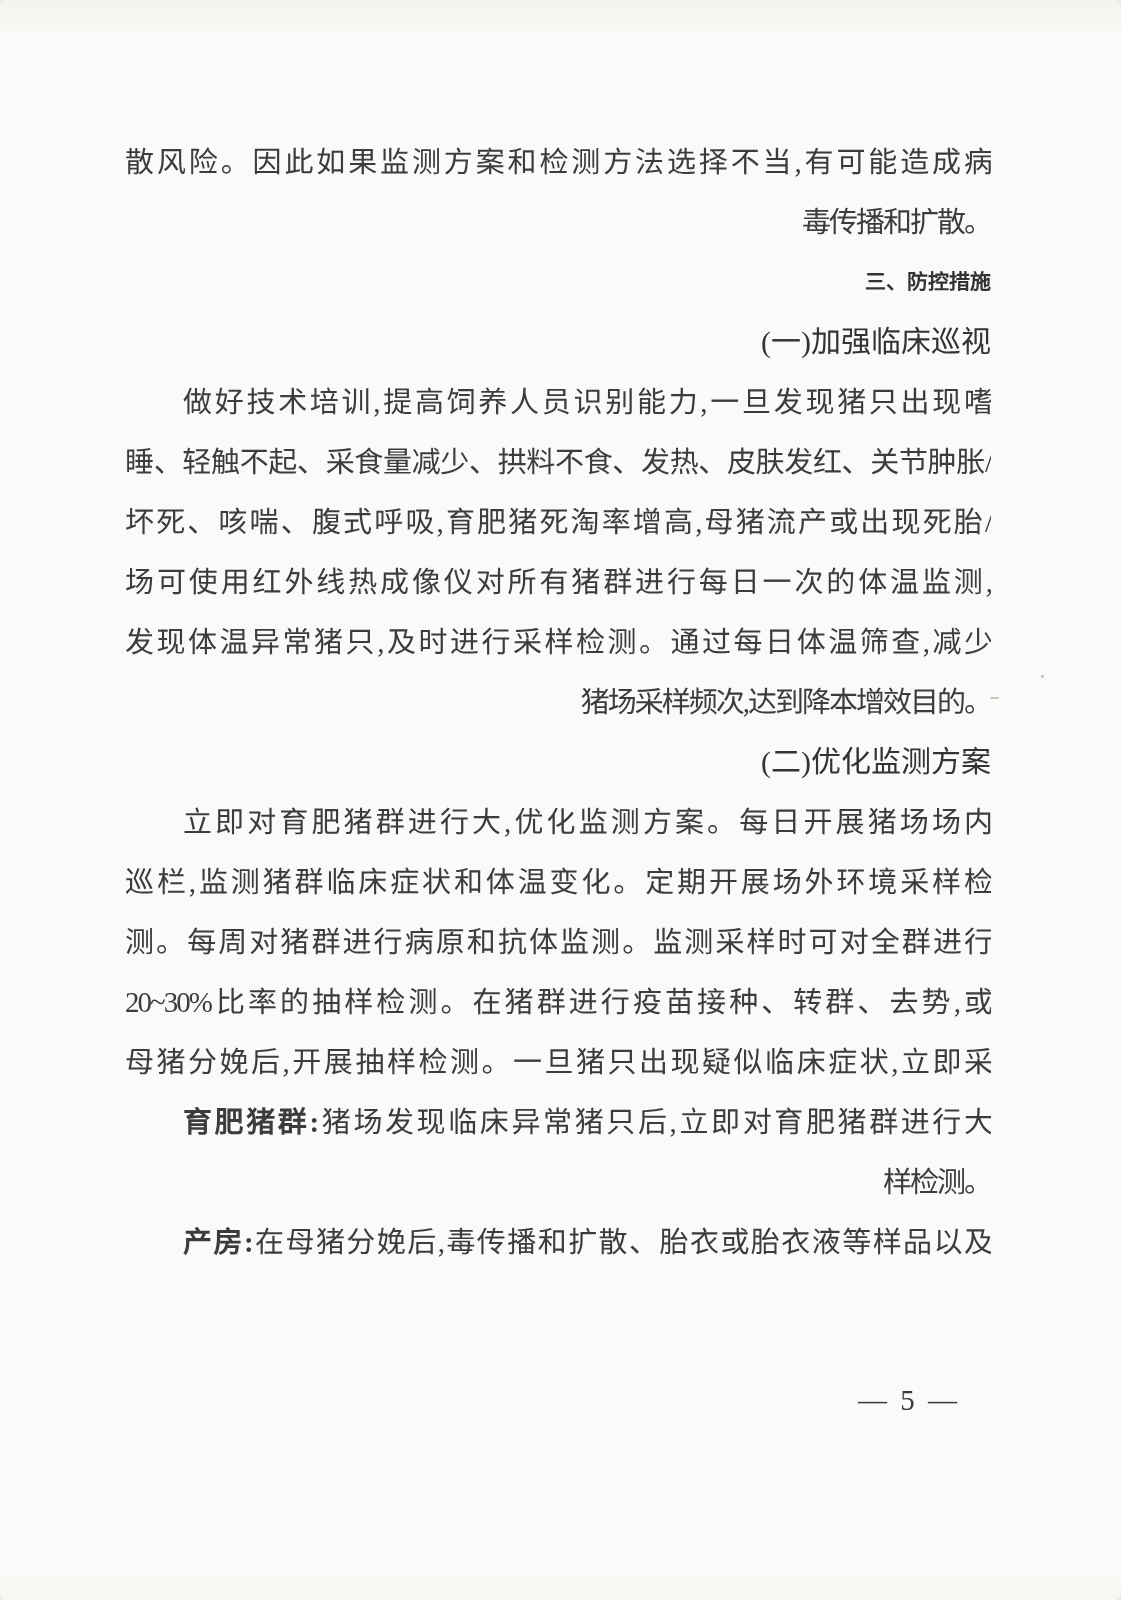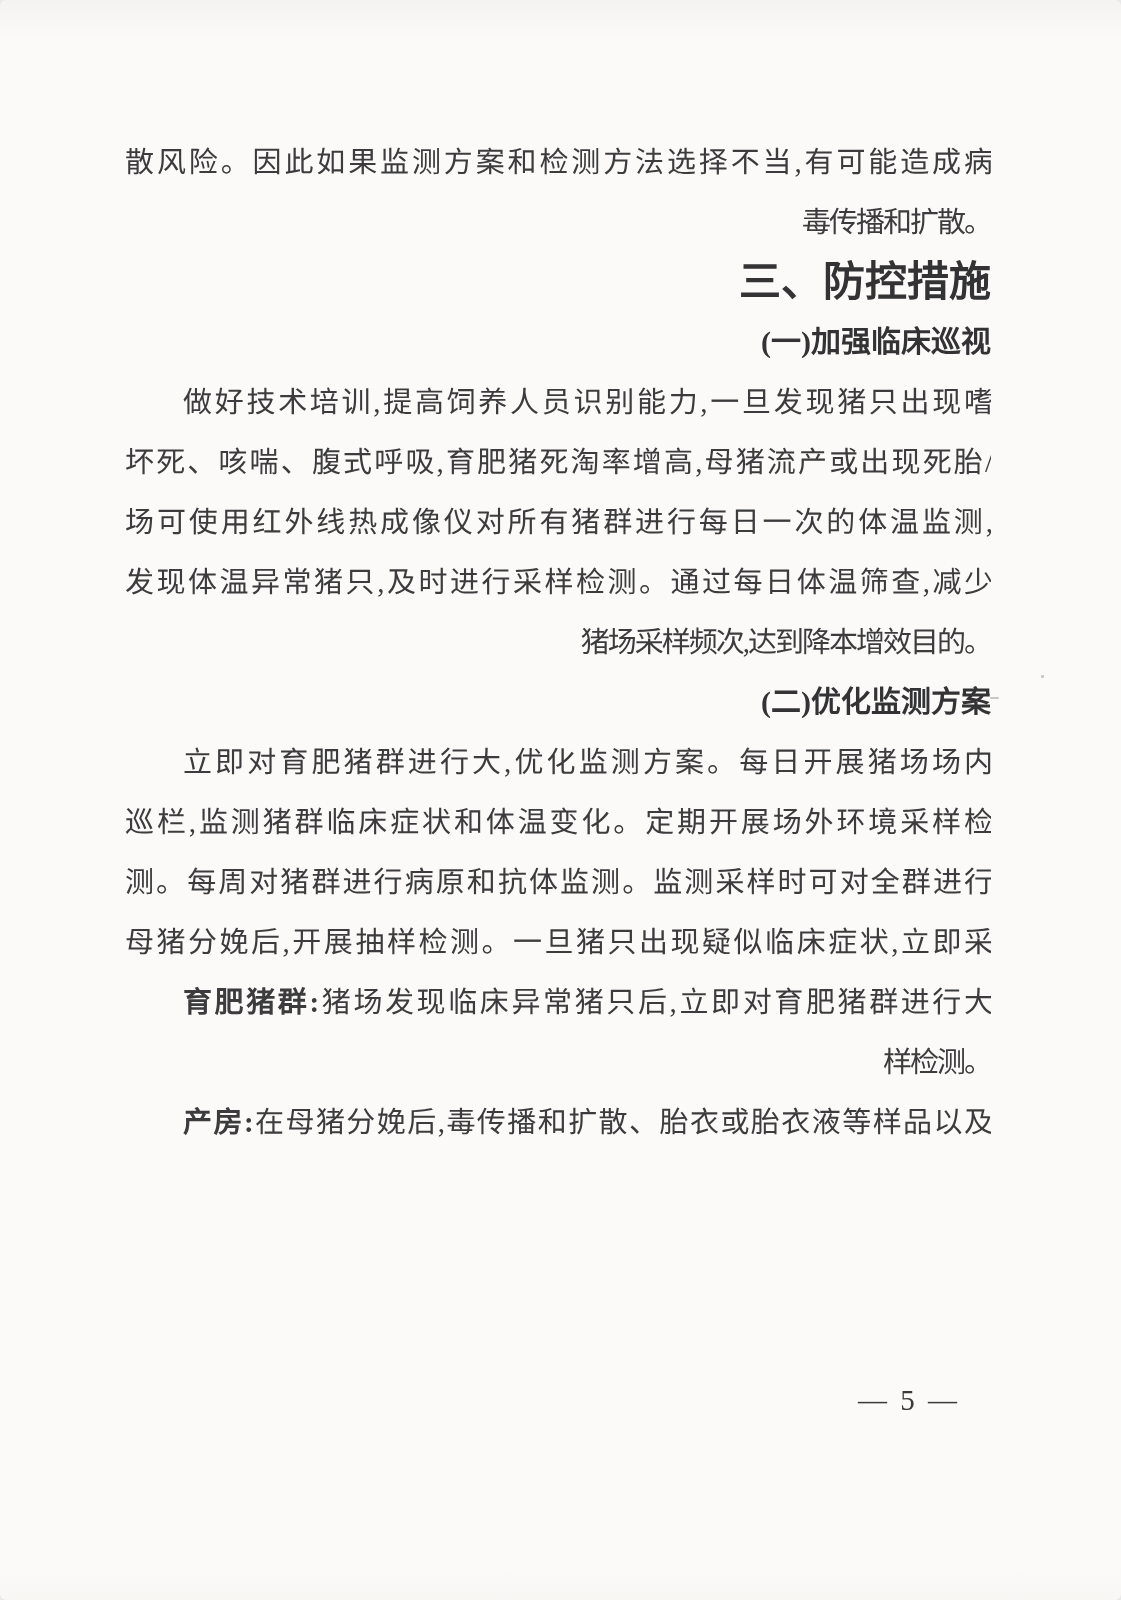--- a/index.html
+++ b/index.html
@@ -29,26 +29,26 @@
     text-align: right;
   }
   .justify {
     text-align: justify;
     text-align-last: justify;
   }
   .indent { text-indent: 58px; }
   .h1 {
     font-family: "Liberation Sans", sans-serif;
     font-weight: 700;
-    font-size: 42px;
+    font-size: 21px;
     letter-spacing: 0;
     color: #333335;
   }
   .h2 {
-    font-weight: 700;
+    font-weight: 400;
     font-size: 30px;
     letter-spacing: 0;
     color: #333335;
   }
   .bold { font-weight: 700; }
   .page-number {
     position: absolute;
     left: 858px;
     top: 1384px;
     font-size: 29px;
@@ -71,30 +71,32 @@
   <div class="content">
 
     <div class="line justify">散风险。因此如果监测方案和检测方法选择不当,有可能造成病</div>
     <div class="line">毒传播和扩散。</div>
 
     <div class="line h1 indent">三、防控措施</div>
 
     <div class="line h2 indent">(一)加强临床巡视</div>
 
     <div class="line justify indent">做好技术培训,提高饲养人员识别能力,一旦发现猪只出现嗜</div>
+    <div class="line justify">睡、轻触不起、采食量减少、拱料不食、发热、皮肤发红、关节肿胀/</div>
     <div class="line justify">坏死、咳喘、腹式呼吸,育肥猪死淘率增高,母猪流产或出现死胎/</div>
     <div class="line justify">场可使用红外线热成像仪对所有猪群进行每日一次的体温监测,</div>
     <div class="line justify">发现体温异常猪只,及时进行采样检测。通过每日体温筛查,减少</div>
     <div class="line">猪场采样频次,达到降本增效目的。</div>
 
     <div class="line h2 indent">(二)优化监测方案</div>
 
     <div class="line justify indent">立即对育肥猪群进行大,优化监测方案。每日开展猪场场内</div>
     <div class="line justify">巡栏,监测猪群临床症状和体温变化。定期开展场外环境采样检</div>
     <div class="line justify">测。每周对猪群进行病原和抗体监测。监测采样时可对全群进行</div>
+    <div class="line justify">20~30%比率的抽样检测。在猪群进行疫苗接种、转群、去势,或</div>
     <div class="line justify">母猪分娩后,开展抽样检测。一旦猪只出现疑似临床症状,立即采</div>
     <div class="line justify indent"><span class="bold">育肥猪群:</span><span>猪场发现临床异常猪只后,立即对育肥猪群进行大</span></div>
 
     <div class="line">样检测。</div>
 
     <div class="line justify indent"><span class="bold">产房:</span><span>在母猪分娩后,毒传播和扩散、胎衣或胎衣液等样品以及</span></div>
 
   </div>
 
   <div class="page-number">— 5 —</div>

